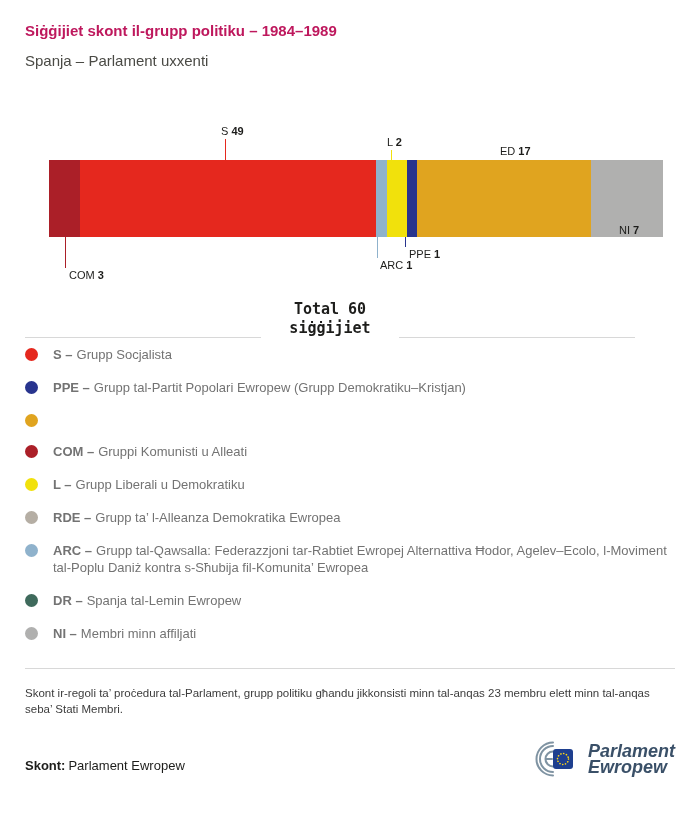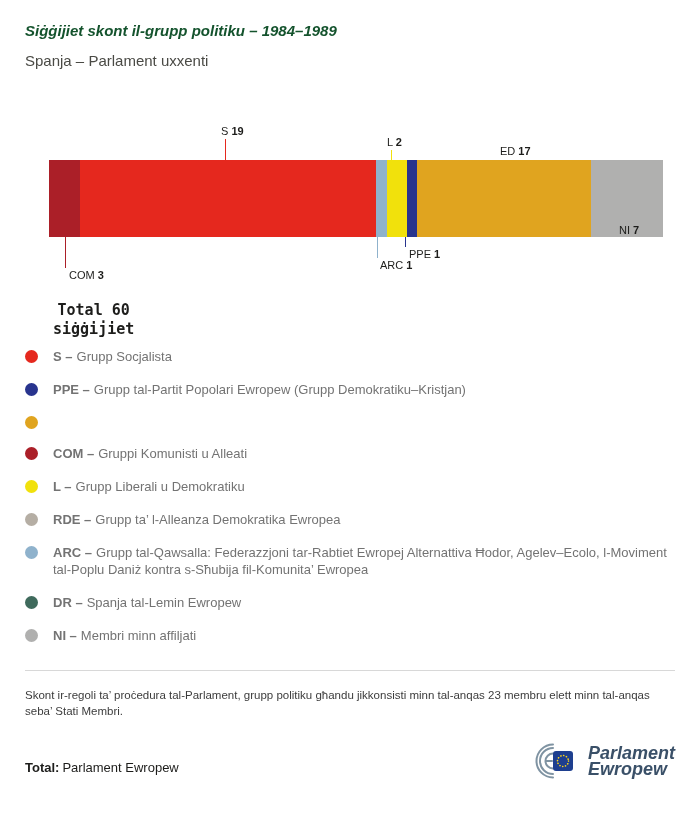--- a/index.html
+++ b/index.html
@@ -9,21 +9,21 @@
     width: 700px;
     height: 838px;
     overflow: hidden;
     font-family: "Liberation Sans", "DejaVu Sans", sans-serif;
     color: #1d1d1b;
   }
   .page { position: relative; width: 700px; height: 838px; }
 
   
   .header { padding: 22px 25px 0 25px; }
-  .title { font-size: 15px; font-weight: bold; color: #14532d; margin: 0 0 13px 0; font-style: italic; }
+  .title { font-size: 15px; font-weight: bold; color: #be185d; margin: 0 0 13px 0; }
   .subtitle { font-size: 15px; font-weight: normal; color: #4a4a45; margin: 0; }
 
   
   .chart-wrap {
     position: relative;
     margin: 48px 0 0 49px;
     width: 614px;
     height: 170px;
   }
   .bar {
@@ -55,23 +55,22 @@
   .ln-ppe { left: 356px; top: 120px; height: 10px; }
   .co-ppe { left: 360px; top: 131px; }
   .ln-arc { left: 328px; top: 120px; height: 21px; }
   .co-arc { left: 331px; top: 142px; }
   .ln-com { left: 16px;  top: 120px; height: 31px; }
   .co-com { left: 20px;  top: 152px; }
 
   
   .total-row {
     display: flex;
-    align-items: flex-start;
+    align-items: flex-end;
     margin: 13px 65px 0 25px;
-    flex-direction: column;
   }
   .rule { flex: 1 1 auto; height: 1px; background: #d8d8d8; }
   .total-text {
     font-family: "DejaVu Sans Mono", "Liberation Mono", monospace;
     font-weight: bold;
     font-size: 15px;
     line-height: 19px;
     text-align: center;
     padding: 0 28px;
     color: #1d1d1b;
@@ -110,21 +109,21 @@
 
   <div class="header">
     <h1 class="title">Siġġijiet skont il-grupp politiku – 1984–1989</h1>
     <p class="subtitle">Spanja – Parlament uxxenti</p>
   </div>
 
   <div class="chart-wrap">
 
     <div class="co co-s">
       <span>S</span>
-      <b>19</b>
+      <b>49</b>
     </div>
     <div class="co-line ln-s" style="background: rgb(229, 40, 30);"></div>
 
     <div class="co co-l">
       <span>L</span>
       <b>2</b>
     </div>
     <div class="co-line ln-l" style="background: rgb(241, 225, 12);"></div>
 
     <div class="co co-ed">
@@ -213,21 +212,21 @@
       <span class="legend-text"><span class="abbr">NI –</span><span>Membri minn affiljati</span></span>
     </div>
   </div>
 
   <div class="footer">
     <p class="note">Skont ir-regoli ta’ proċedura tal-Parlament, grupp politiku għandu jikkonsisti minn tal-anqas 23 membru elett minn tal-anqas seba’ Stati Membri.</p>
   </div>
 
   <div class="bottom-row">
     <div class="source">
-      <span class="abbr">Total:</span><span>Parlament Ewropew</span>
+      <span class="abbr">Skont:</span><span>Parlament Ewropew</span>
     </div>
     <div class="ep-logo">
       <svg width="56" height="36" viewBox="0 0 56 36">
         <g fill="none" stroke="#7f93a2" stroke-width="2" stroke-linecap="round">
           <path d="M 30 10.5 A 7.5 7.5 0 0 0 30 25.5"></path>
           <path d="M 30 5 A 13 13 0 0 0 30 31"></path>
           <path d="M 30 1.5 A 16.5 16.5 0 0 0 30 34.5"></path>
           <line x1="23" y1="18" x2="29" y2="18"></line>
         </g>
         <rect x="30" y="8" width="20" height="20" rx="3" fill="#1e3f8f"></rect>

